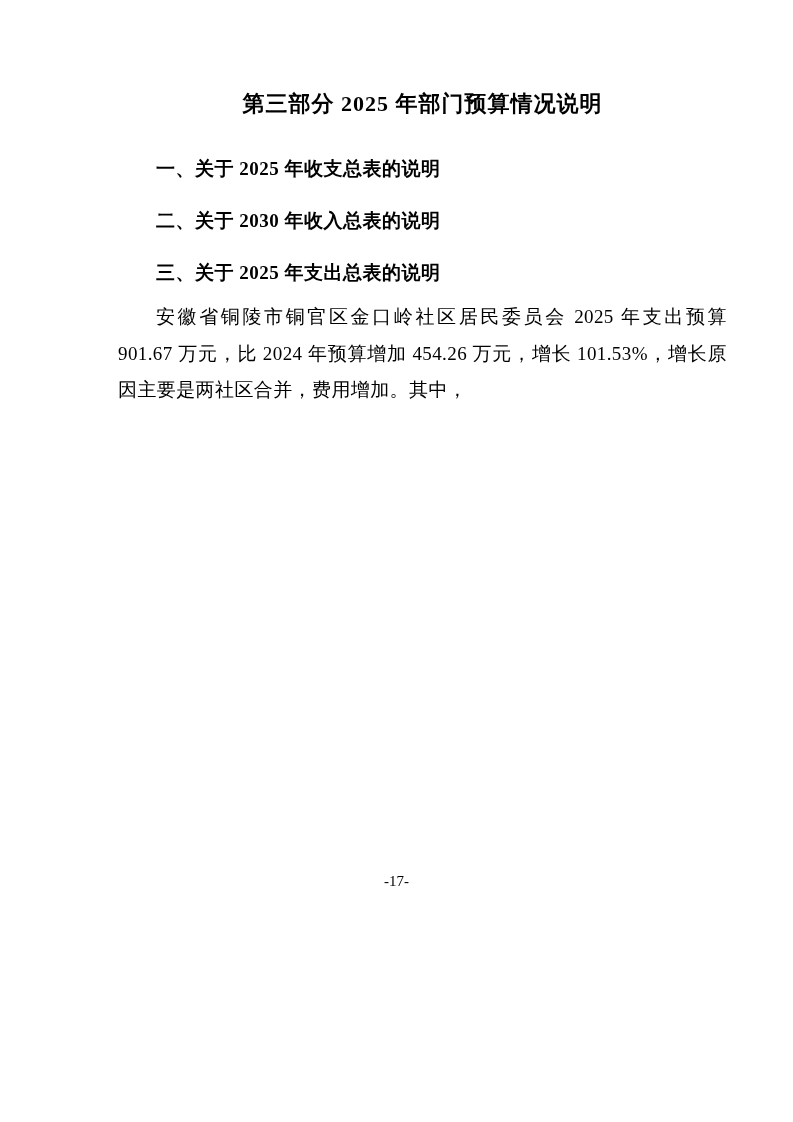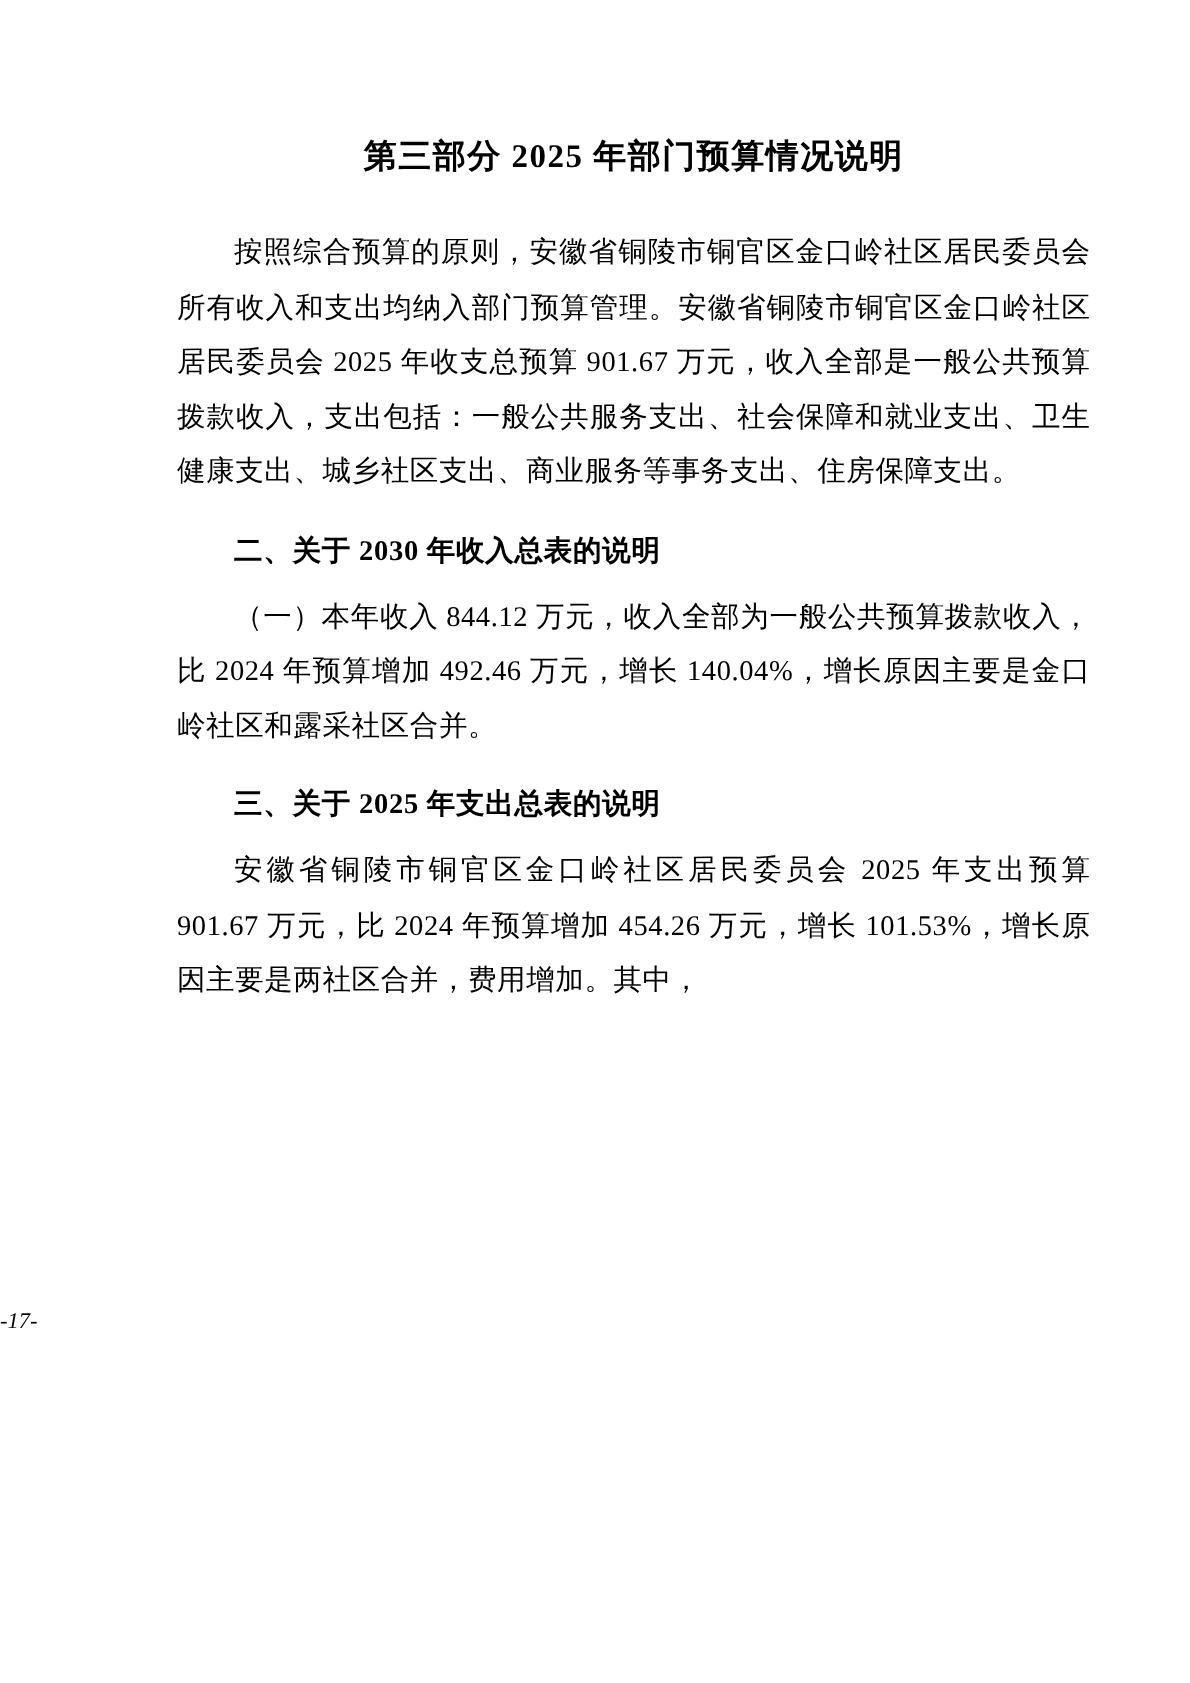--- a/index.html
+++ b/index.html
@@ -45,34 +45,33 @@
     margin: 0 0 2px 0;
     text-align: justify;
     text-justify: inter-ideograph;
     letter-spacing: 0.4px;
   }
   .page-number {
     position: absolute;
     bottom: 28px;
     left: 0;
     width: 100%;
+    text-align: center;
     font-size: 15px;
     font-family: "Liberation Serif", serif;
-    font-style: italic;
   }
 </style>
 </head>
 <body>
 
 <div class="page">
 
   <h1 class="doc-title">第三部分 2025 年部门预算情况说明</h1>
 
-  <p class="para">按照综合预算的原则，安徽省铜陵市铜官区金口岭社区居民委员会所有收入和支出均纳入部门预算管理。安徽省铜陵市铜官区金口岭社区居民委员会 2025 年收支总预算 901.67 万元，收入全部是一般公共预算拨款收入，支出包括：一般公共服务支出、社会保障和就业支出、卫生健康支出、城乡社区支出、商业服务等事务支出、住房保障支出。</p>
+  <h2 class="section-heading">一、关于 2025 年收支总表的说明</h2>
 
   <h2 class="section-heading">二、关于 2030 年收入总表的说明</h2>
-  <p class="para">（一）本年收入 844.12 万元，收入全部为一般公共预算拨款收入，比 2024 年预算增加 492.46 万元，增长 140.04%，增长原因主要是金口岭社区和露采社区合并。</p>
 
   <h2 class="section-heading">三、关于 2025 年支出总表的说明</h2>
   <p class="para">安徽省铜陵市铜官区金口岭社区居民委员会 2025 年支出预算 901.67 万元，比 2024 年预算增加 454.26 万元，增长 101.53%，增长原因主要是两社区合并，费用增加。其中，</p>
 
   <div class="page-number">-17-</div>
 </div>
 
 </body></html>

